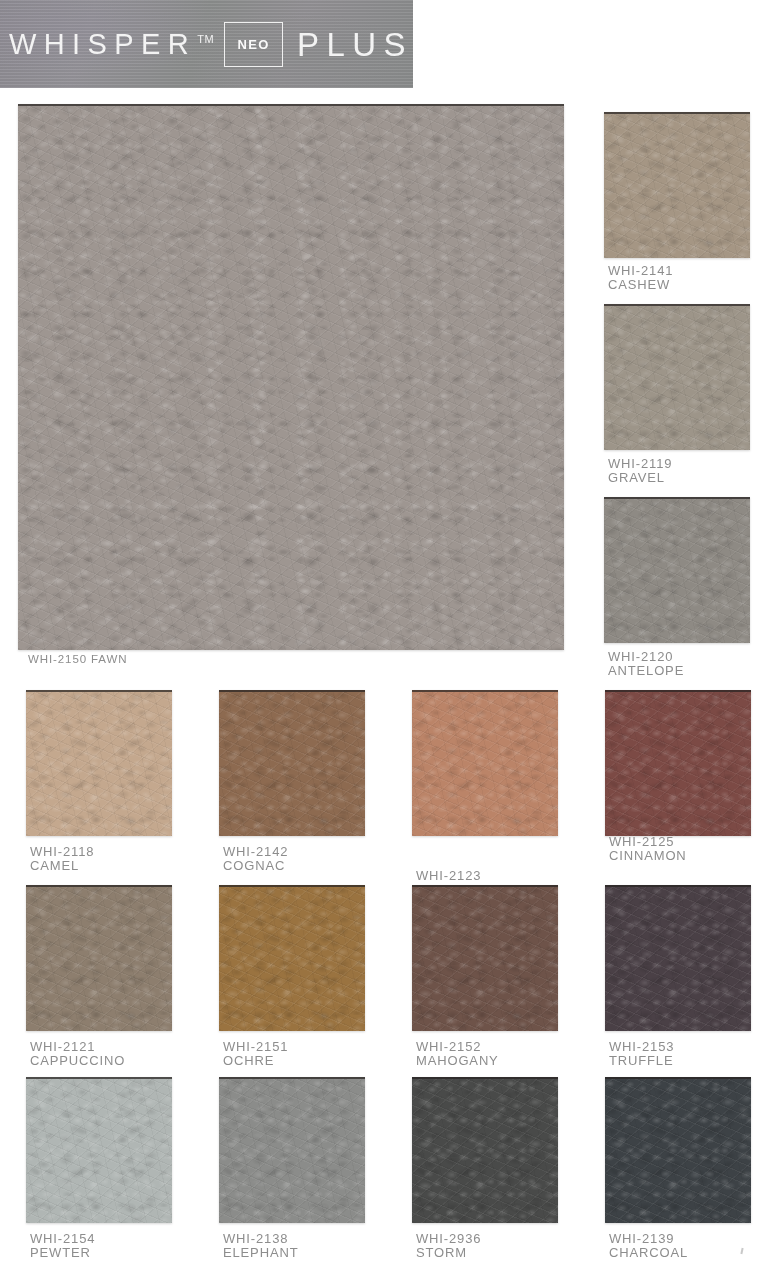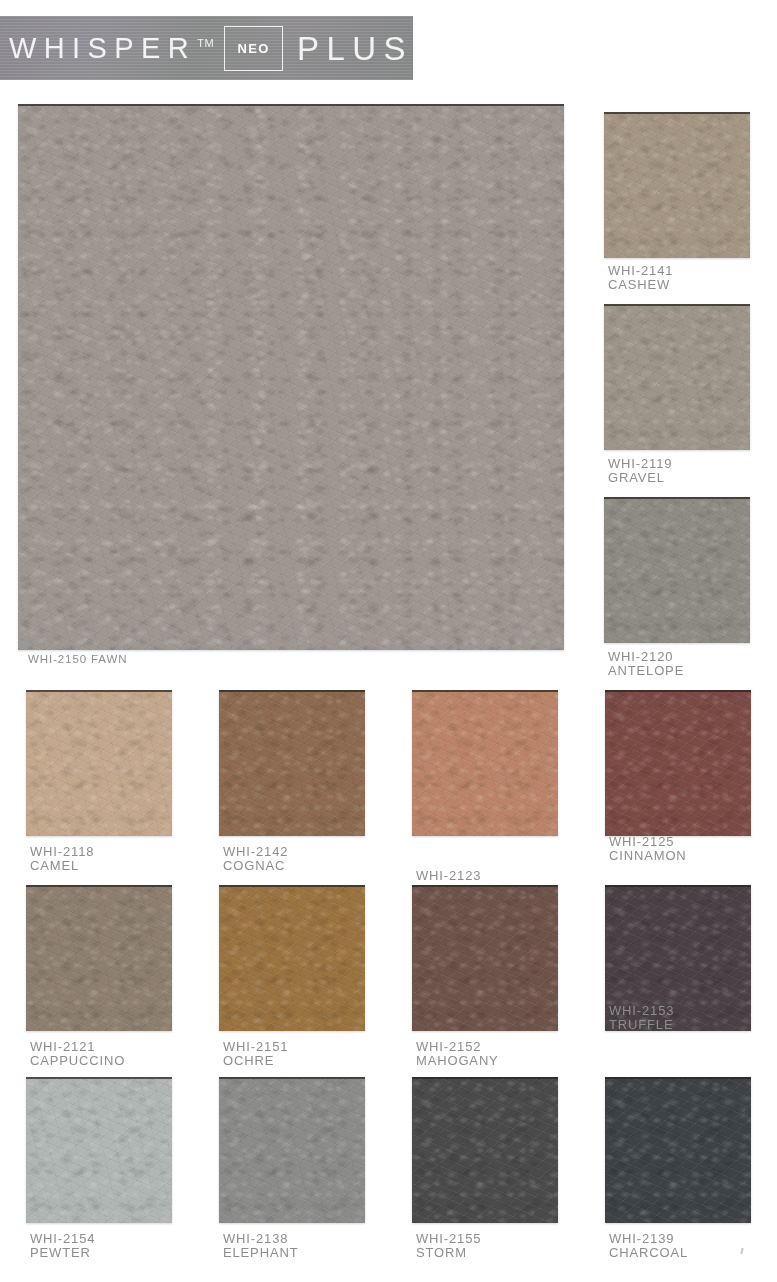--- a/index.html
+++ b/index.html
@@ -18,34 +18,33 @@
     height: 1282px;
     background: #ffffff;
   }
 
   
   .banner {
     position: absolute;
     left: 0;
     top: 0;
     width: 413px;
-    height: 64px;
+    height: 88px;
     background:
       repeating-linear-gradient(
         to bottom,
         rgba(255,255,255,0.055) 0px,
         rgba(255,255,255,0.055) 1px,
         rgba(0,0,0,0.05) 1px,
         rgba(0,0,0,0.05) 3px
       ),
       radial-gradient(ellipse 55% 80% at 18% 30%, rgba(150,146,158,0.55), rgba(0,0,0,0) 70%),
       radial-gradient(ellipse 45% 70% at 72% 65%, rgba(139,141,140,0.5), rgba(0,0,0,0) 72%),
       linear-gradient(107deg, #8f8d94 0%, #96949a 22%, #8d8f8e 48%, #949296 70%, #8b8d8d 100%);
     overflow: hidden;
-    margin-top: 16px;
   }
 
   .banner-inner {
     position: absolute;
     left: 0;
     top: 0;
     width: 100%;
     height: 100%;
     display: flex;
     align-items: center;
@@ -298,21 +297,21 @@
     <div class="chip" id="chip-r1c2" style="background-color: rgb(110, 83, 73);"></div>
   </div>
   <div class="label" style="left: 416px; top: 1040px; color: rgb(141, 141, 141);">
     <span class="code">WHI-2152</span>
     <span class="name">MAHOGANY</span>
   </div>
 
   <div class="swatch" style="left:605px; top:885px; width:146px; height:146px;">
     <div class="chip" id="chip-r1c3" style="background-color: rgb(74, 64, 70);"></div>
   </div>
-  <div class="label" style="left: 609px; top: 1004px; color: rgb(141, 141, 141);">
+  <div class="label" style="left: 609px; top: 1040px; color: rgb(141, 141, 141);">
     <span class="code">WHI-2153</span>
     <span class="name">TRUFFLE</span>
   </div>
 
   <div class="swatch" style="left:26px; top:1077px; width:146px; height:146px;">
     <div class="chip" id="chip-r2c0" style="background-color: rgb(176, 182, 180);"></div>
   </div>
   <div class="label" style="left: 30px; top: 1232px; color: rgb(141, 141, 141);">
     <span class="code">WHI-2154</span>
     <span class="name">PEWTER</span>
@@ -323,21 +322,21 @@
   </div>
   <div class="label" style="left: 223px; top: 1232px; color: rgb(141, 141, 141);">
     <span class="code">WHI-2138</span>
     <span class="name">ELEPHANT</span>
   </div>
 
   <div class="swatch" style="left:412px; top:1077px; width:146px; height:146px;">
     <div class="chip" id="chip-r2c2" style="background-color: rgb(73, 74, 73);"></div>
   </div>
   <div class="label" style="left: 416px; top: 1232px; color: rgb(141, 141, 141);">
-    <span class="code">WHI-2155</span>
+    <span class="code">WHI-2936</span>
     <span class="name">STORM</span>
   </div>
 
   <div class="swatch" style="left:605px; top:1077px; width:146px; height:146px;">
     <div class="chip" id="chip-r2c3" style="background-color: rgb(61, 66, 70);"></div>
   </div>
   <div class="label" style="left: 609px; top: 1232px; color: rgb(141, 141, 141);">
     <span class="code">WHI-2139</span>
     <span class="name">CHARCOAL</span>
   </div>

